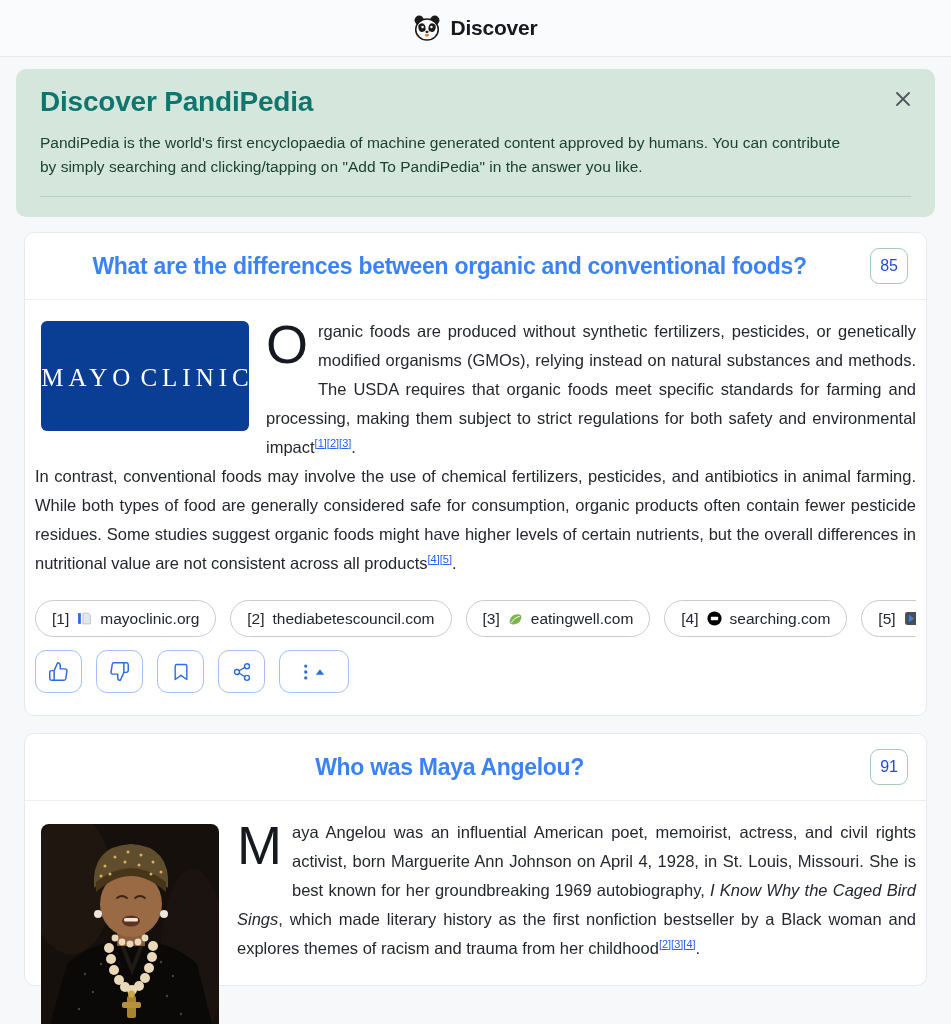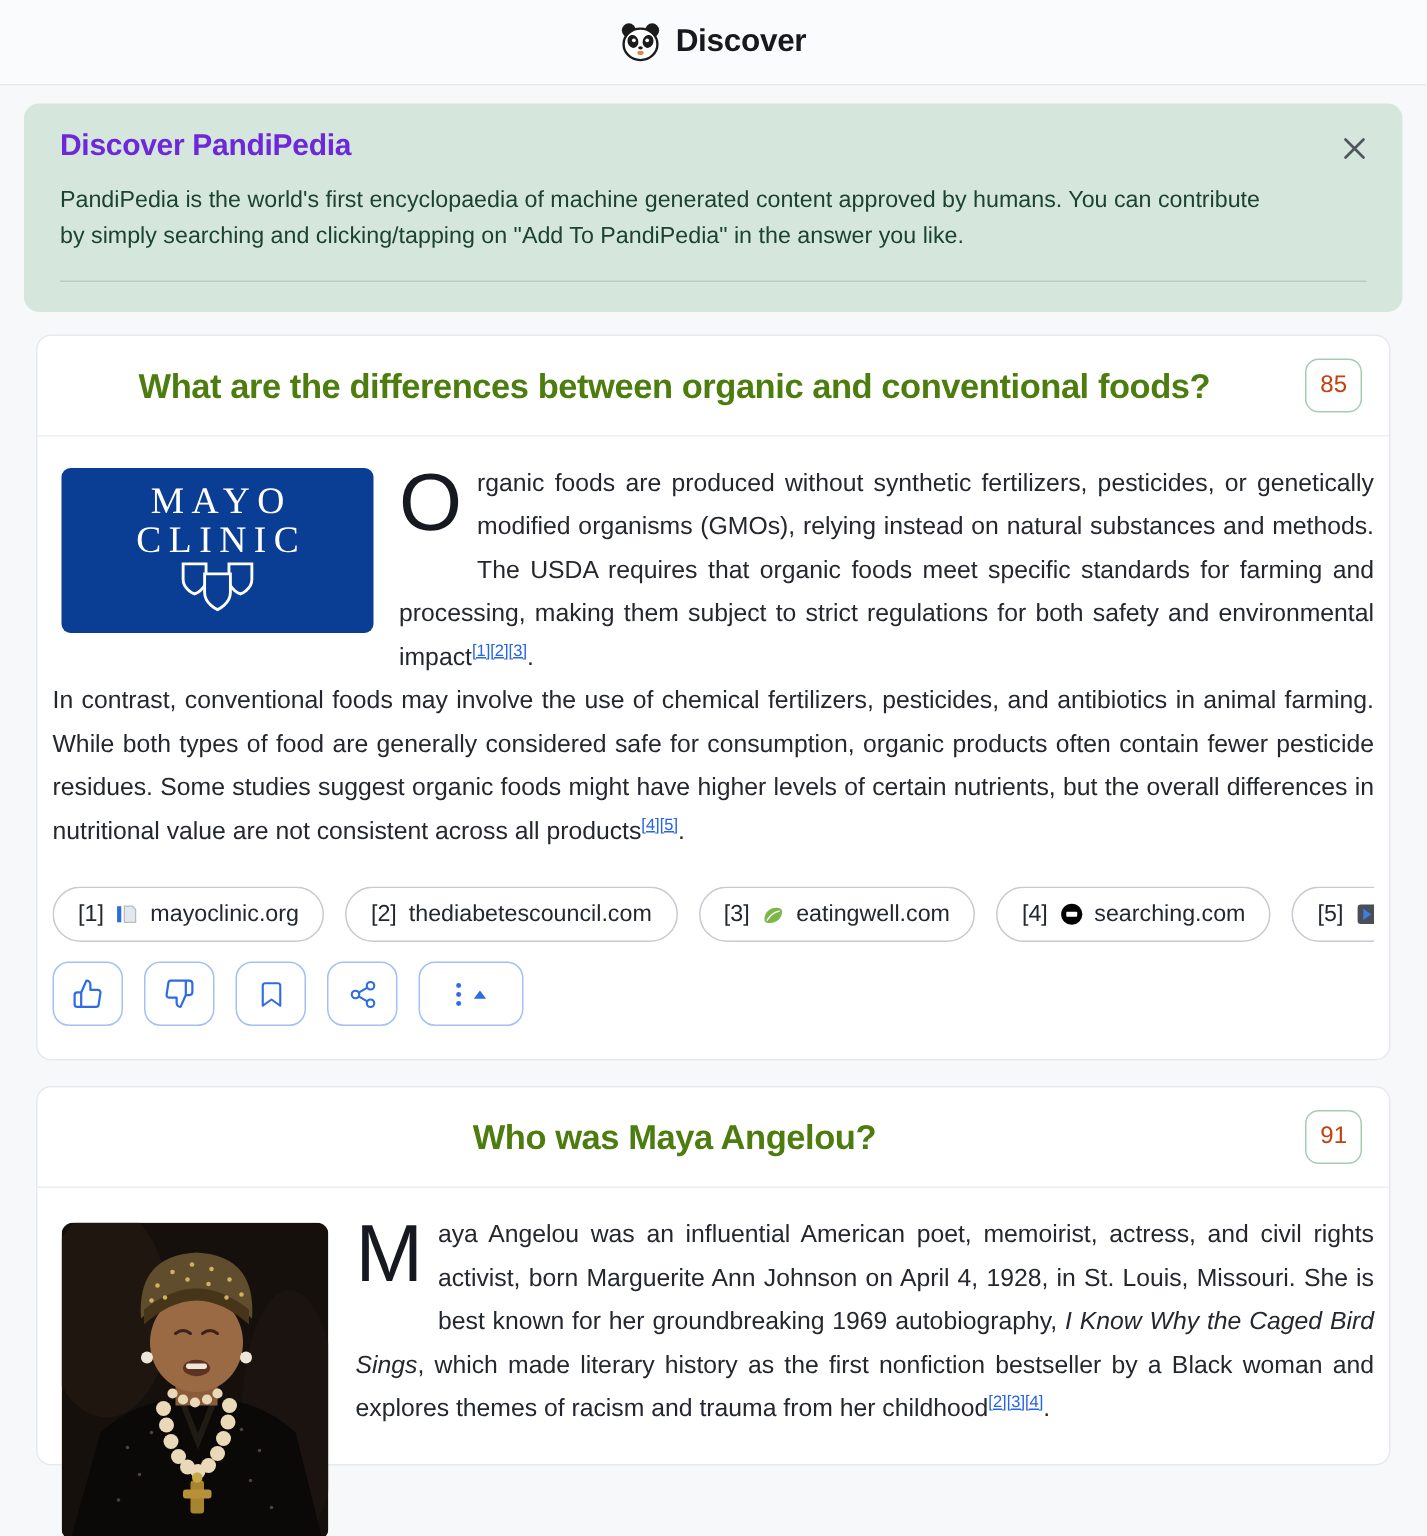--- a/index.html
+++ b/index.html
@@ -14,43 +14,43 @@
     height: 57px; display: flex; align-items: center; justify-content: center;
     gap: 9px; background: #fafbfc; border-bottom: 1px solid #e7e8ea;
   }
   .brand { display: flex; align-items: center; gap: 9px; cursor: pointer; }
   .app-title { font-size: 21px; font-weight: 600; color: #16191e; letter-spacing: -0.2px; }
   
   .banner {
     position: relative; margin: 12px 16px 0; background: #d5e7dc;
     border-radius: 10px; padding: 17px 24px 20px; color: #1c4231;
   }
-  .banner h2 { font-size: 20px; font-weight: 700; color: #6d28d9; letter-spacing: -0.2px; }
+  .banner h2 { font-size: 28px; font-weight: 700; color: #0f766e; letter-spacing: -0.2px; }
   .banner .body { margin-top: 13px; font-size: 15.5px; line-height: 24px; max-width: 806px; }
   .banner hr { border: none; border-top: 1px solid #b5cfc0; margin: 17px 0 0; }
   .banner .footnote { margin-top: 15px; font-style: italic; font-size: 15.5px; }
   .banner .close {
     position: absolute; top: 15px; right: 17px; background: none; border: none;
     cursor: pointer; color: #51565e; padding: 4px; line-height: 0;
   }
   
   .card { margin: 15px 24px 0; background: #fff; border: 1px solid #e7e9ee; border-radius: 10px; }
   .card + .card { margin-top: 17px; }
   .card-head { display: flex; align-items: center; gap: 14px; padding: 15px 18px; border-bottom: 1px solid #edeff2; }
-  .card-head h3 { flex: 1; text-align: center; font-size: 23px; font-weight: 700; color: #4d7c0f; letter-spacing: -0.3px; }
+  .card-head h3 { flex: 1; text-align: center; font-size: 23px; font-weight: 700; color: #3b82f6; letter-spacing: -0.3px; }
   .badge {
     flex: 0 0 auto; min-width: 24px; text-align: center; padding: 8px 9px;
-    border: 1px solid #a5ccb5; border-radius: 9px; color: #c2410c; font-size: 16px; background: #fff;
+    border: 1px solid #a5ccb5; border-radius: 9px; color: #1d4ed8; font-size: 16px; background: #fff;
   }
   .card-body { padding: 17px 10px 22px; font-size: 16.5px; line-height: 29px; text-align: justify; }
   
   .thumb { float: left; margin: 4px 17px 6px 6px; cursor: pointer; }
   .mayo {
     width: 208px; height: 110px; background: #0a3d94; border-radius: 6px;
-    display: flex; flex-direction: column; align-items: center; justify-content: center;
+    display: flex; flex-direction: row; align-items: center; justify-content: center;
     color: #fff; padding-top: 4px;
   }
   .mayo-word { font-family: "Liberation Serif", serif; font-size: 25px; line-height: 26px; letter-spacing: 5px; text-indent: 5px; }
   .portrait { width: 178px; height: 212px; border-radius: 8px; overflow: hidden; margin: 6px 18px 10px 6px; }
   .portrait svg { display: block; }
   
   .answer { margin: 0; }
   .answer + .answer { }
   .dropcap {
     float: left; font-size: 54px; line-height: 46px; font-weight: 500;

